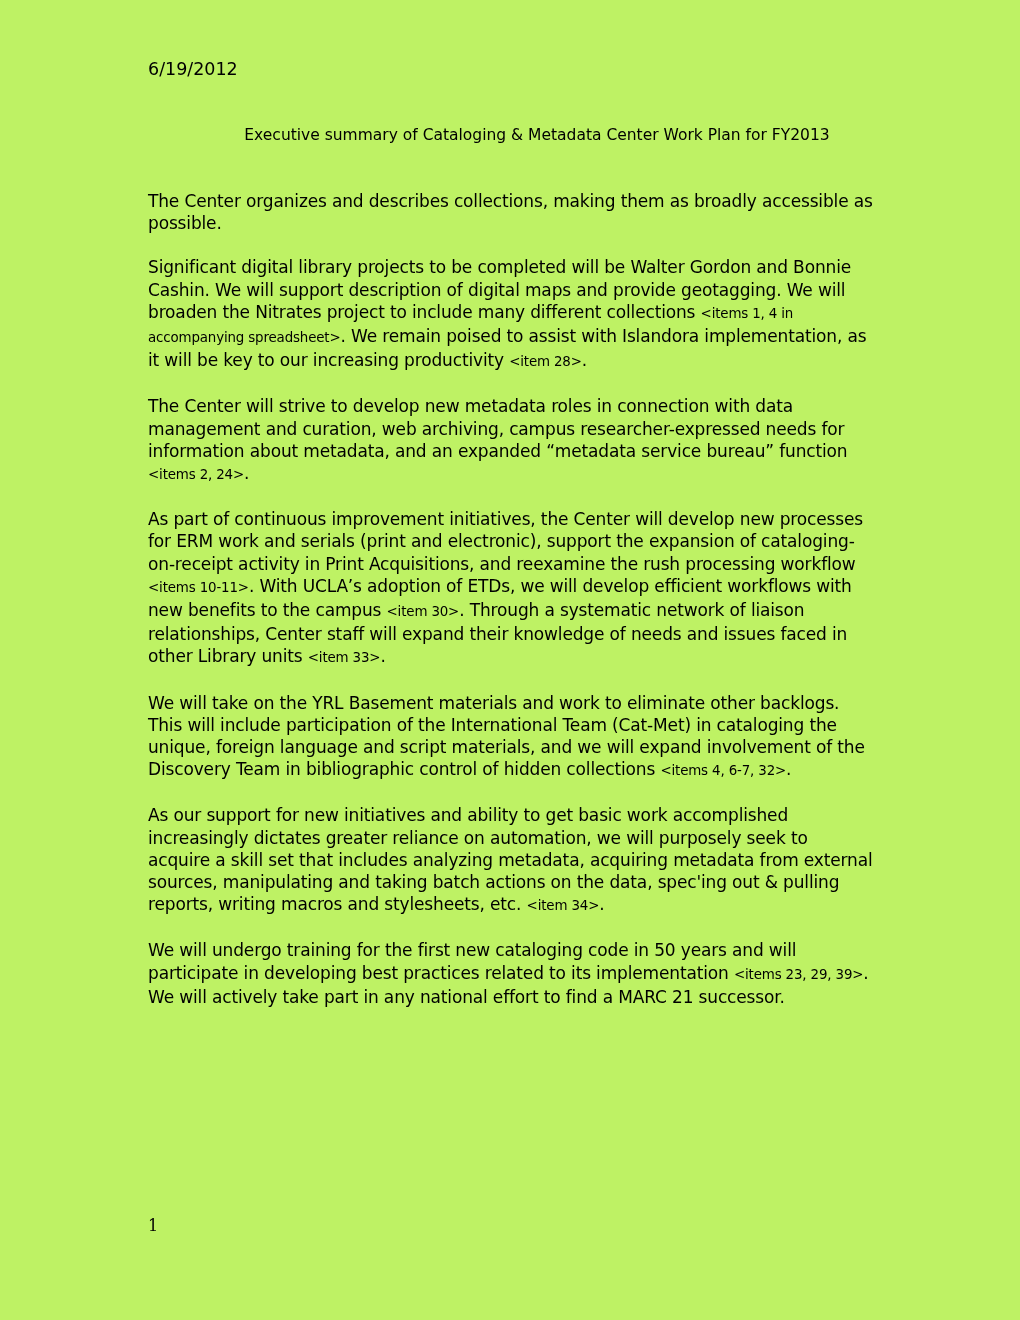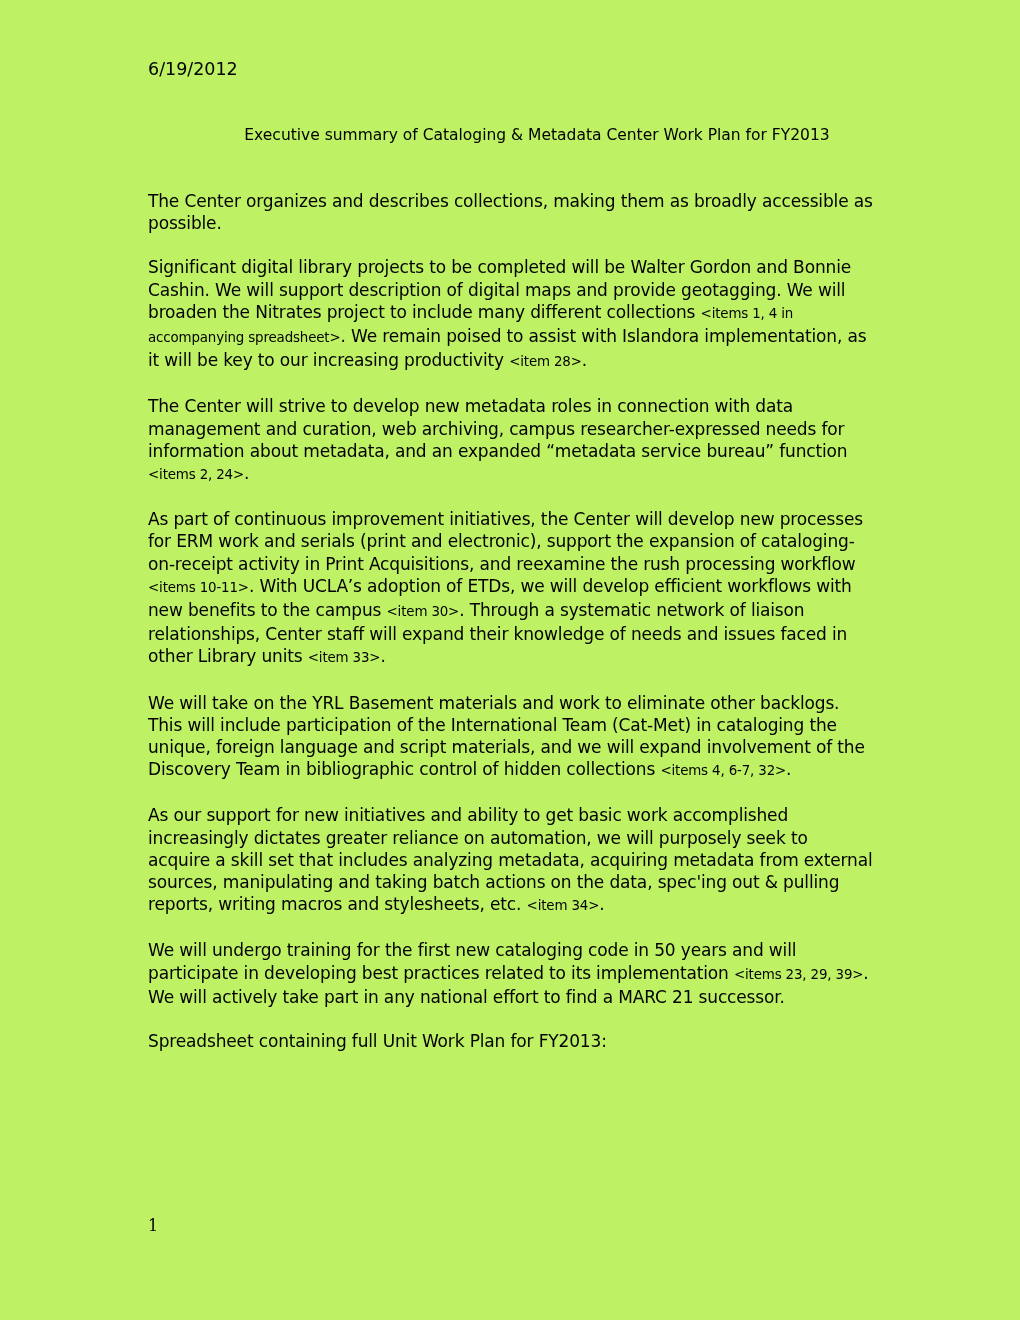--- a/index.html
+++ b/index.html
@@ -90,20 +90,19 @@
         <p class="body-para"><span>The Center will strive to develop new metadata roles in connection with data management and curation, web archiving, campus researcher-expressed needs for information about metadata, and an expanded “metadata service bureau” function </span><span class="ref">&lt;items 2, 24&gt;</span><span>.</span></p>
         <div class="spacer-line"></div>
         <p class="body-para"><span>As part of continuous improvement initiatives, the Center will develop new processes for ERM work and serials (print and electronic), support the expansion of cataloging-on-receipt activity in Print Acquisitions, and reexamine the rush processing workflow </span><span class="ref">&lt;items 10-11&gt;</span><span>.  With UCLA’s adoption of ETDs, we will develop efficient workflows with new benefits to the campus </span><span class="ref">&lt;item 30&gt;</span><span>.  Through a systematic network of liaison relationships, Center staff will expand their knowledge of needs and issues faced in other Library units </span><span class="ref">&lt;item 33&gt;</span><span>.</span></p>
         <div class="spacer-line"></div>
         <p class="body-para"><span>We will take on the YRL Basement materials and work to eliminate other backlogs.  This will include participation of the International Team (Cat-Met) in cataloging the unique, foreign language and script materials, and we will expand involvement of the Discovery Team in bibliographic control of hidden collections </span><span class="ref">&lt;items 4, 6-7, 32&gt;</span><span>.</span></p>
         <div class="spacer-line"></div>
         <p class="body-para"><span>As our support for new initiatives and ability to get basic work accomplished increasingly dictates greater reliance on automation, we will purposely seek to acquire a skill set that includes analyzing metadata, acquiring metadata from external sources, manipulating and taking batch actions on the data, spec'ing out &amp; pulling reports, writing macros and stylesheets, etc. </span><span class="ref">&lt;item 34&gt;</span><span>.</span></p>
         <div class="spacer-line"></div>
         <p class="body-para"><span>We will undergo training for the first new cataloging code in 50 years and will participate in developing best practices related to its implementation </span><span class="ref">&lt;items 23, 29, 39&gt;</span><span>.  We will actively take part in any national effort to find a MARC 21 successor.</span></p>
         <div class="spacer-line"></div>
-        <p class="body-para"><span>Spreadsheet containing full Unit Work Plan for FY2013:</span></p>
       </div>
 
   </div>
 
   <div class="page-number">1</div>
 
 </div>
 
 </body></html>

